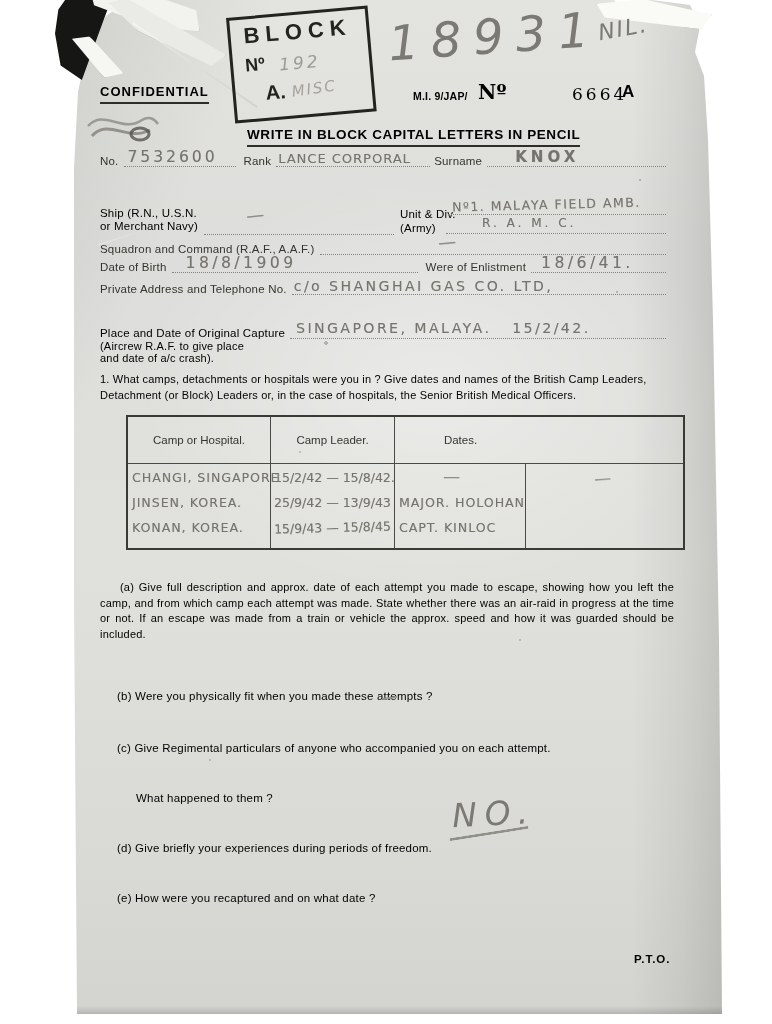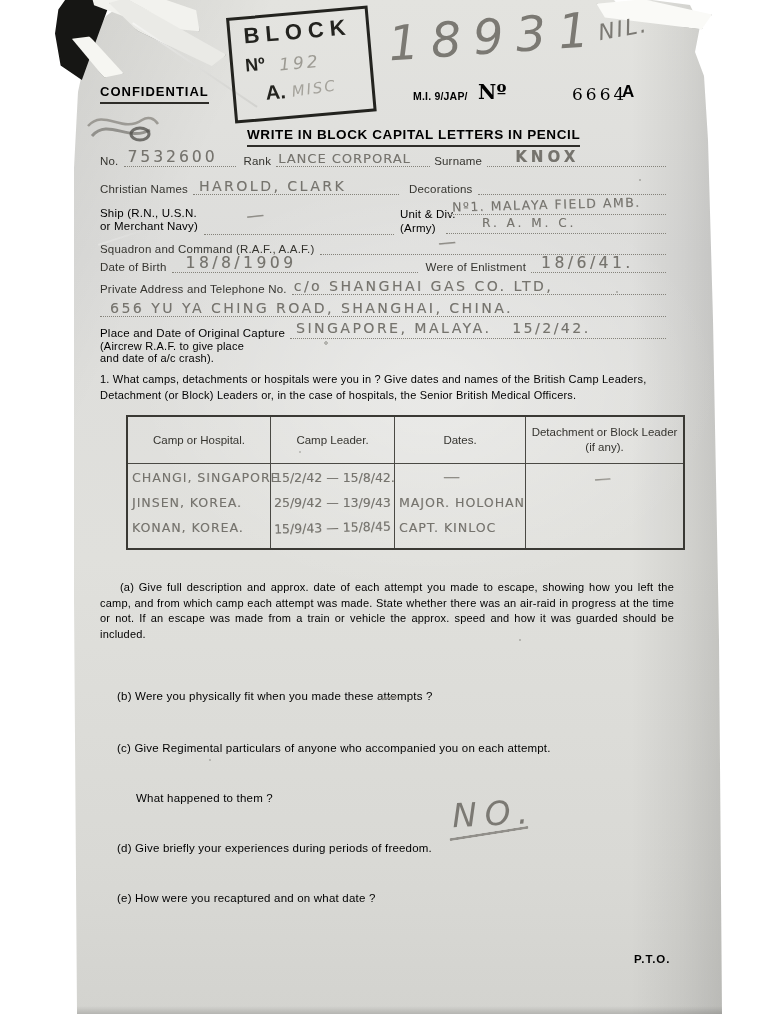--- a/index.html
+++ b/index.html
@@ -140,30 +140,20 @@
     <span class="lbl" style="padding-left:8px;">Rank</span>
     <span class="fill" style="width:154px;">
       <span class="hand" style="font-size:13px;letter-spacing:1px;left:2px;">LANCE CORPORAL</span>
     </span>
     <span class="lbl" style="padding-left:4px;">Surname</span>
     <span class="fill grow">
       <span class="hand" style="font-size:15px;letter-spacing:4px;left:28px;font-weight:bold;">KNOX</span>
     </span>
   </div>
 
-  <div class="row" style="left:100px;top:178px;width:566px;">
-    <span class="lbl">Christian Names</span>
-    <span class="fill" style="width:206px;">
-      <span class="hand" style="font-size:14px;letter-spacing:2.5px;left:6px;">HAROLD, CLARK</span>
-    </span>
-    <span class="lbl" style="padding-left:10px;">Decorations</span>
-    <span class="fill grow">
-      <span class="hand"></span>
-    </span>
-  </div>
 
   <div class="printed" style="left:100px;top:206px;line-height:1.25;">Ship (R.N., U.S.N.</div>
   <div class="printed" style="left:100px;top:220px;">or Merchant Navy)</div>
   <div class="dotfill" style="left:204px;top:206px;width:190px;height:28px;"></div>
   <span class="hand" style="left:246px;top:204px;font-size:18px;transform:rotate(-6deg);color:#8f8d87;">—</span>
 
   <div class="printed" style="left:400px;top:208px;">Unit &amp; Div.</div>
   <div class="printed" style="left:400px;top:222px;">(Army)</div>
   <div class="dotfill" style="left:448px;top:190px;width:218px;height:24px;"></div>
   <span class="hand" style="left:452px;top:197px;font-size:12.5px;letter-spacing:1.5px;transform:rotate(-1.5deg);">Nº1. MALAYA FIELD AMB.</span>
@@ -187,40 +177,34 @@
       <span class="hand" style="font-size:15.5px;letter-spacing:3.5px;left:10px;">18/6/41.</span>
     </span>
   </div>
 
   <div class="row" style="left:100px;top:278px;width:566px;">
     <span class="lbl">Private Address and Telephone No.</span>
     <span class="fill grow">
       <span class="hand" style="font-size:14px;letter-spacing:2.5px;left:2px;">c/o SHANGHAI GAS CO. LTD,</span>
     </span>
   </div>
-  <div class="row" style="left:100px;top:300px;width:566px;">
-    <span class="fill grow">
-      <span class="hand" style="font-size:14px;letter-spacing:2.5px;left:10px;">656 YU YA CHING ROAD, SHANGHAI, CHINA.</span>
-    </span>
-  </div>
 
   <div class="printed" style="left:100px;top:327px;">Place and Date of Original Capture</div>
   <div class="dotfill" style="left:290px;top:312px;width:376px;height:26px;"></div>
   <span class="hand" style="left:296px;top:320px;font-size:14px;letter-spacing:2.5px;">SINGAPORE, MALAYA.   15/2/42.</span>
   <div class="printed" style="left:100px;top:340px;font-size:11px;">(Aircrew R.A.F. to give place</div>
   <div class="printed" style="left:100px;top:352px;font-size:11px;">and date of a/c crash).</div>
 
   <div class="printed para" style="left:100px;top:372px;width:570px;">1.  What camps, detachments or hospitals were you in ?  Give dates and names of the British Camp Leaders, Detachment (or Block) Leaders or, in the case of hospitals, the Senior British Medical Officers.</div>
 
   <div class="camps">
     <div class="hdr">
       <div class="hc">Camp or Hospital.</div>
       <div class="hc">Camp Leader.</div>
       <div class="hc">Dates.</div>
-      <div class="hc">Detachment or Block Leader (if any).</div>
     </div>
     <div class="bdy">
       <div class="bc">
         <span class="hand" style="left:4px;top:6px;">CHANGI, SINGAPORE</span>
         <span class="hand" style="left:4px;top:31px;">JINSEN, KOREA.</span>
         <span class="hand" style="left:4px;top:56px;">KONAN, KOREA.</span>
       </div>
       <div class="bc">
         <span class="hand" style="left:3px;top:6px;letter-spacing:0;">15/2/42 — 15/8/42.</span>
         <span class="hand" style="left:3px;top:31px;letter-spacing:0;">25/9/42 — 13/9/43</span>

